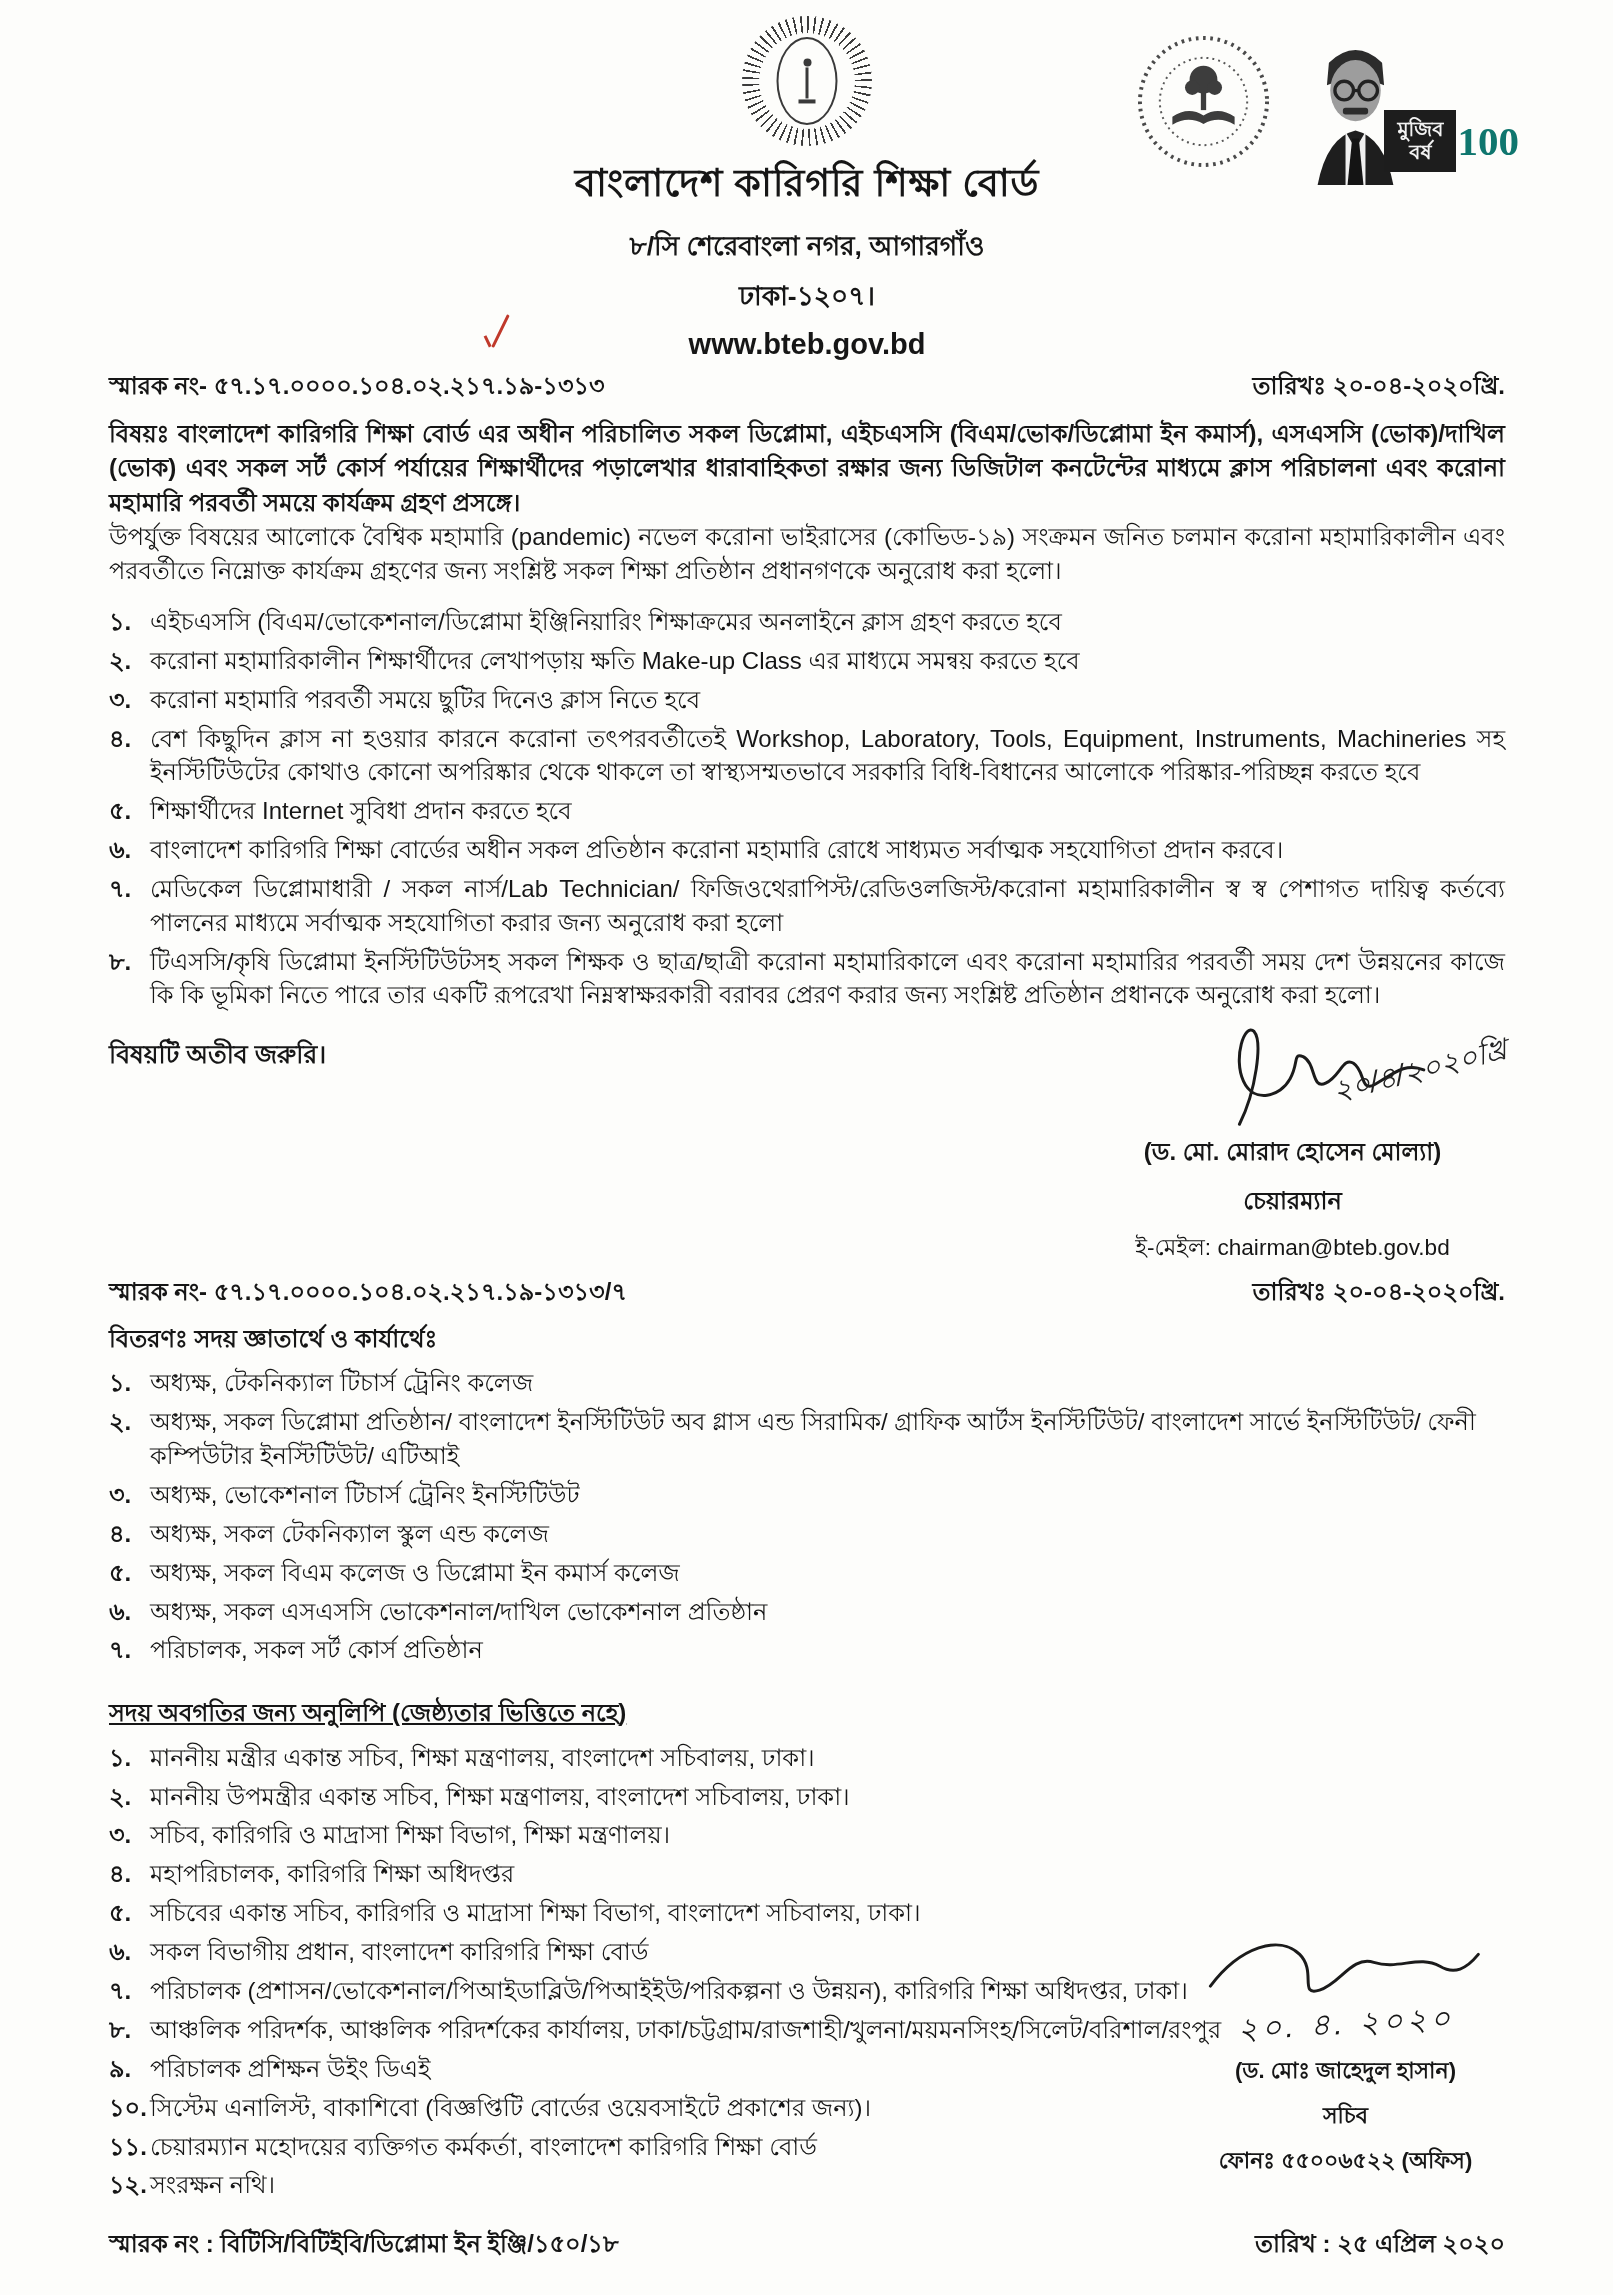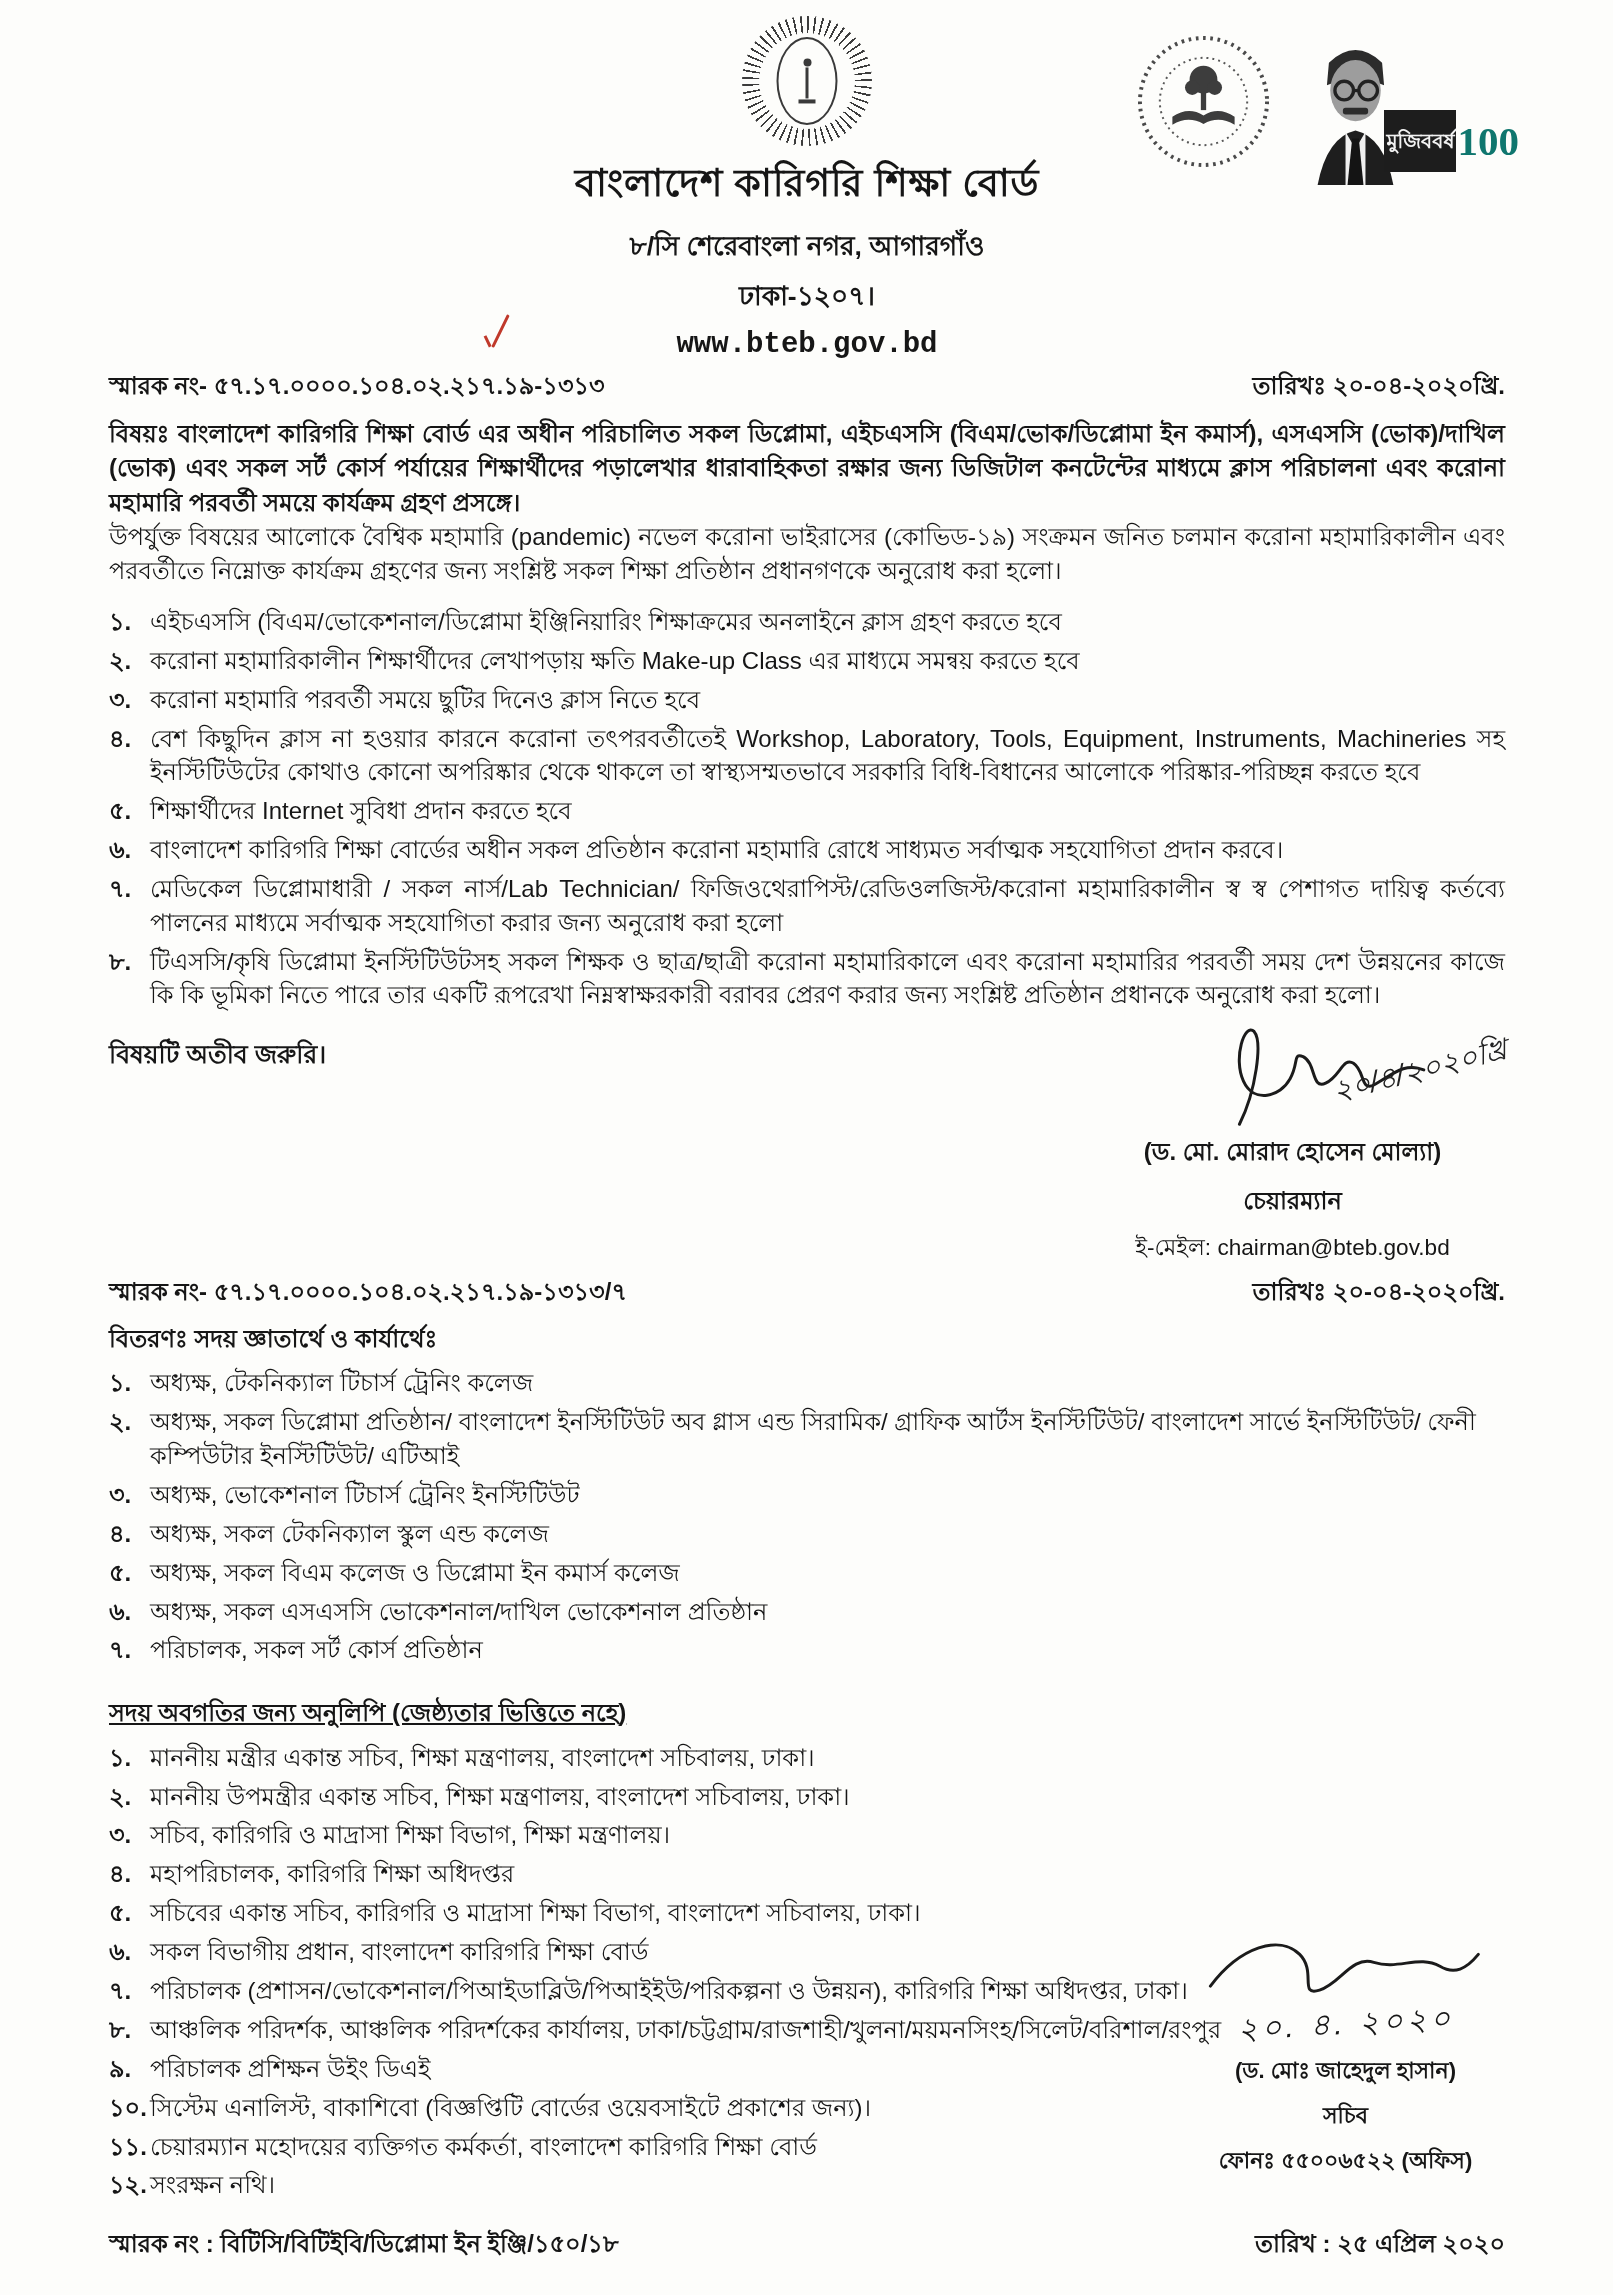--- a/index.html
+++ b/index.html
@@ -22,28 +22,28 @@
     position:absolute; left:50%; top:50%; width:61px; height:88px;
     transform:translate(-50%,-50%); border:2px solid #3a3a3a; border-radius:50%;
   }
   .seal-core { position:absolute; left:50%; top:50%; transform:translate(-50%,-50%); }
   .seal-core .flame { width:8px; height:8px; background:#3a3a3a; border-radius:50%; margin:0 auto 1.3px auto; }
   .seal-core .stem  { width:3.3px; height:30.5px; background:#3a3a3a; margin:0 auto; }
   .seal-core .base  { width:17px; height:4px; background:#3a3a3a; margin:1.3px auto 0 auto; }
   .org-title { font-size:38px; font-weight:700; letter-spacing:0.7px; margin-top:4px; }
   .org-addr  { font-size:26.5px; font-weight:600; margin-top:9.3px; }
   .org-addr2 { font-size:26.5px; font-weight:600; margin-top:6.6px; }
-  .org-web   { font-family:Liberation Mono, monospace; font-size:29px; font-weight:700; margin-top:8px; }
+  .org-web   { font-family:Liberation Sans, sans-serif; font-size:29px; font-weight:700; margin-top:8px; }
   .header-logos { position:absolute; right:6.6px; top:20px; display:flex; gap:26.5px; align-items:flex-start; }
   .edu-seal svg { display:block; }
   .mujib-logo { position:relative; width:199px; height:153px; }
   .mujib-portrait { position:absolute; left:0; top:0; }
   .mujib-box {
     position:absolute; left:85px; top:78px; width:72px; height:62px; background:#1d1d1d;
-    color:#f2f2f2; display:flex; flex-direction:row; align-items:center; justify-content:center;
+    color:#f2f2f2; display:flex; flex-direction:column; align-items:center; justify-content:center;
     font-size:20px; font-weight:700; line-height:1.15;
   }
   .mujib-100 {
     position:absolute; left:158px; top:78px; height:62px; display:flex; align-items:center;
     color:#0f766e; font-size:41px; font-weight:700; font-family:"Liberation Serif","DejaVu Serif",serif;
   }
   
   .memo-row { display:flex; justify-content:space-between; align-items:flex-end; font-size:24px; font-weight:600; margin-top:5.3px; }
   .red-mark { position:absolute; left:499px; top:313px; width:2.7px; height:36px; background:#c0392b; transform:rotate(26deg); border-radius:1.3px; }
   .red-mark::after { content:""; position:absolute; left:-6.6px; top:26.5px; width:2.7px; height:12px; background:#c0392b; transform:rotate(-52deg); }

